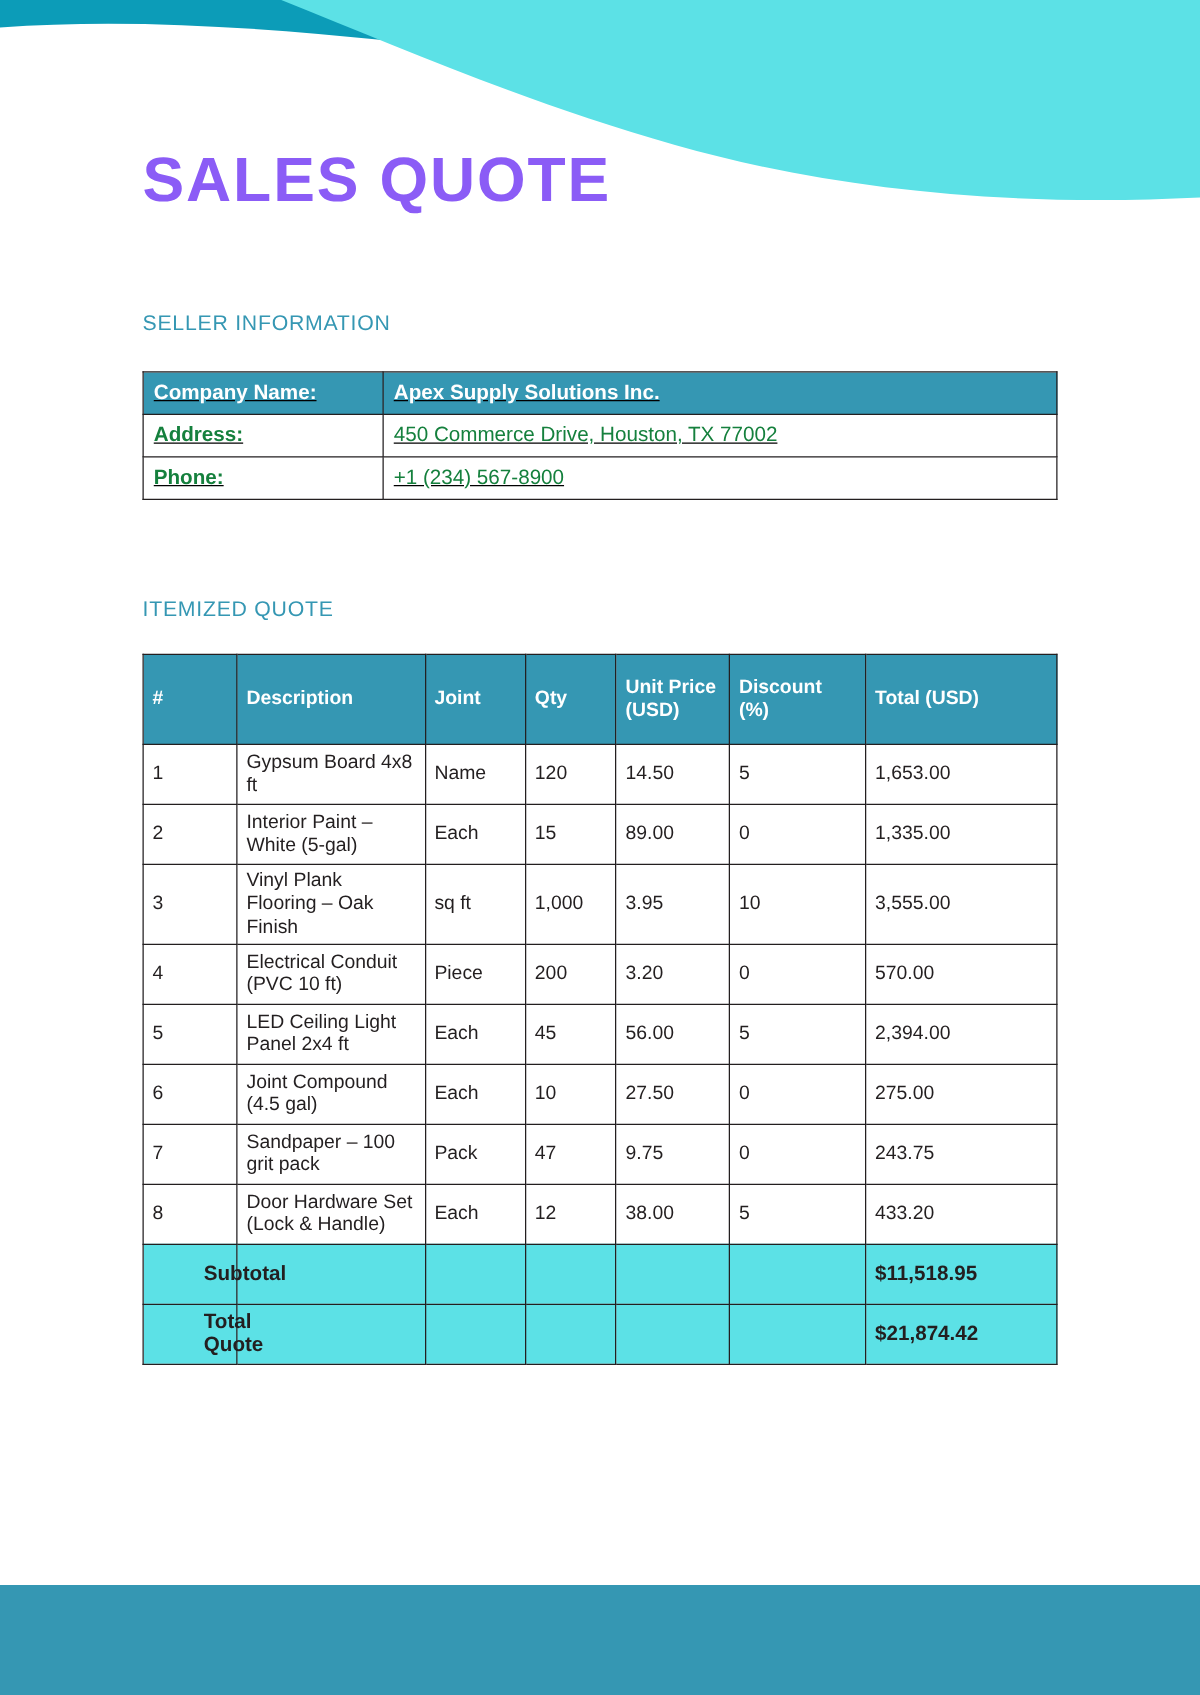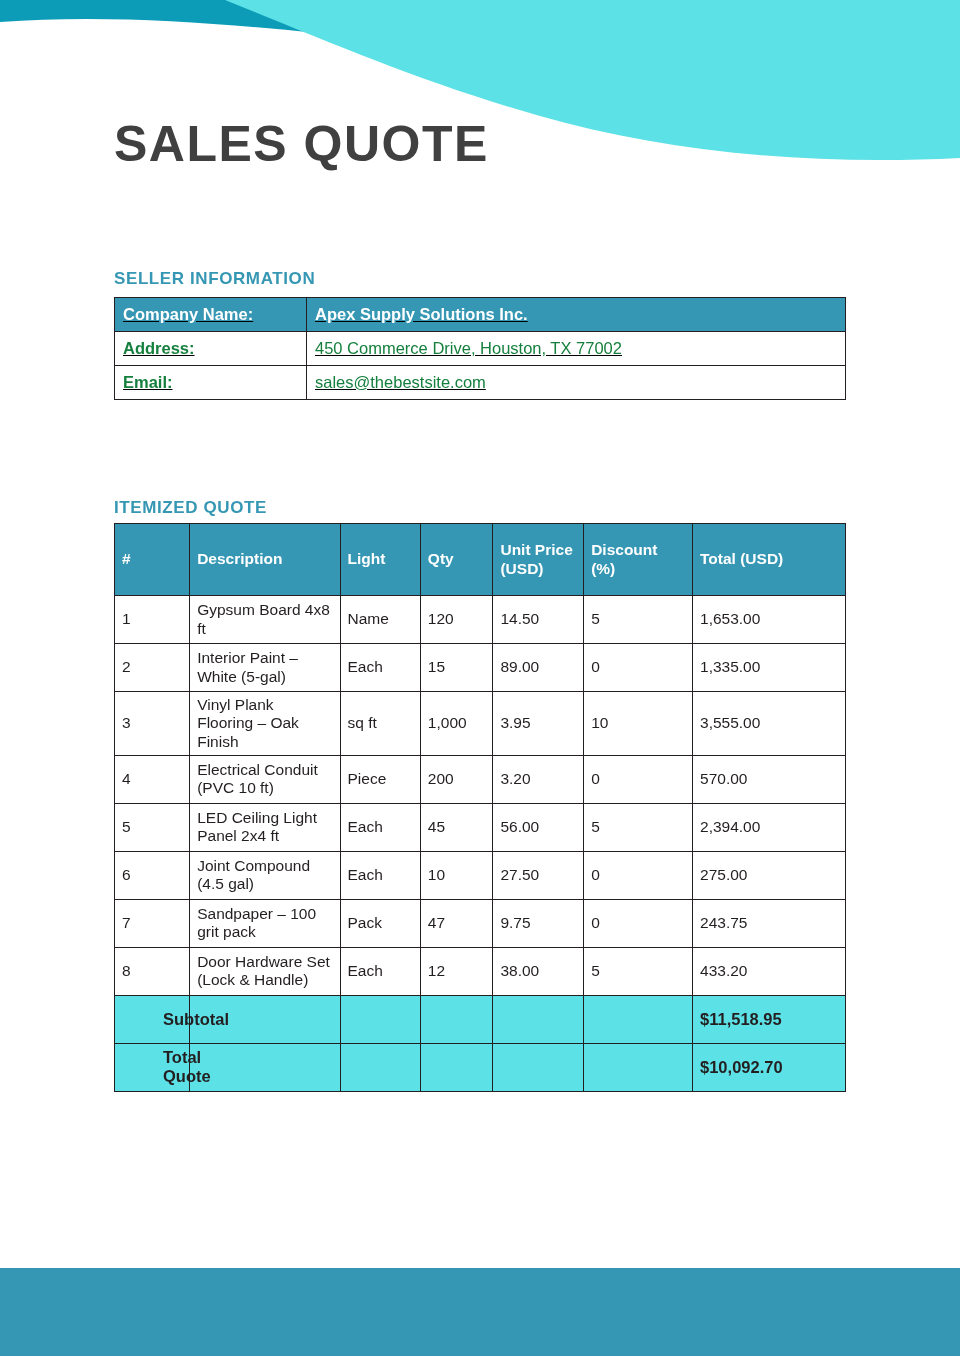--- a/index.html
+++ b/index.html
@@ -41,30 +41,29 @@
     width: 960px;
   }
 
   .doc-title {
     position: absolute;
     left: 114px;
     top: 119px;
     font-size: 50px;
     font-weight: bold;
     letter-spacing: 1.5px;
-    color: #404040;
+    color: #8b5cf6;
     line-height: 1;
   }
 
   .section-heading {
     font-size: 17px;
-    font-weight: bold;
+    font-weight: normal;
     letter-spacing: 0.6px;
     color: #3597B3;
-    margin-top: 20px;
   }
 
   .seller-heading {
     position: absolute;
     left: 114px;
     top: 249px;
   }
 
   .quote-heading {
     position: absolute;
@@ -177,43 +176,43 @@
     <tbody>
       <tr class="highlight">
         <td class="lbl">Company Name:</td>
         <td>Apex Supply Solutions Inc.</td>
       </tr>
       <tr>
         <td class="lbl">Address:</td>
         <td>450 Commerce Drive, Houston, TX 77002</td>
       </tr>
       <tr>
-        <td class="lbl">Email:</td>
-        <td>sales@thebestsite.com</td>
+        <td class="lbl">Phone:</td>
+        <td>+1 (234) 567-8900</td>
       </tr>
     </tbody>
   </table>
 
   <div class="section-heading quote-heading">ITEMIZED QUOTE</div>
 
   <table class="quote-table">
     <colgroup>
       <col class="col-num">
         <col class="col-desc">
         <col class="col-unit">
       <col class="col-qty">
         <col class="col-price">
         <col class="col-disc">
         <col class="col-total">
     </colgroup>
     <thead>
       <tr>
         <th>#</th>
         <th>Description</th>
-        <th>Light</th>
+        <th>Joint</th>
         <th>Qty</th>
         <th>Unit Price (USD)</th>
         <th>Discount (%)</th>
         <th>Total (USD)</th>
       </tr>
     </thead>
     <tbody>
         <tr>
           <td>1</td>
           <td>Gypsum Board 4x8 ft</td>
@@ -295,20 +294,20 @@
           <td>&nbsp;</td>
           <td class="sum-value">$11,518.95</td>
         </tr>
         <tr class="summary">
           <td class="sum-label">Total Quote</td>
           <td>&nbsp;</td>
           <td>&nbsp;</td>
           <td>&nbsp;</td>
           <td>&nbsp;</td>
           <td>&nbsp;</td>
-          <td class="sum-value">$10,092.70</td>
+          <td class="sum-value">$21,874.42</td>
         </tr>
       </tbody>
   </table>
 
 </div>
 
 <div class="footer-bar"></div>
 
 </body></html>

